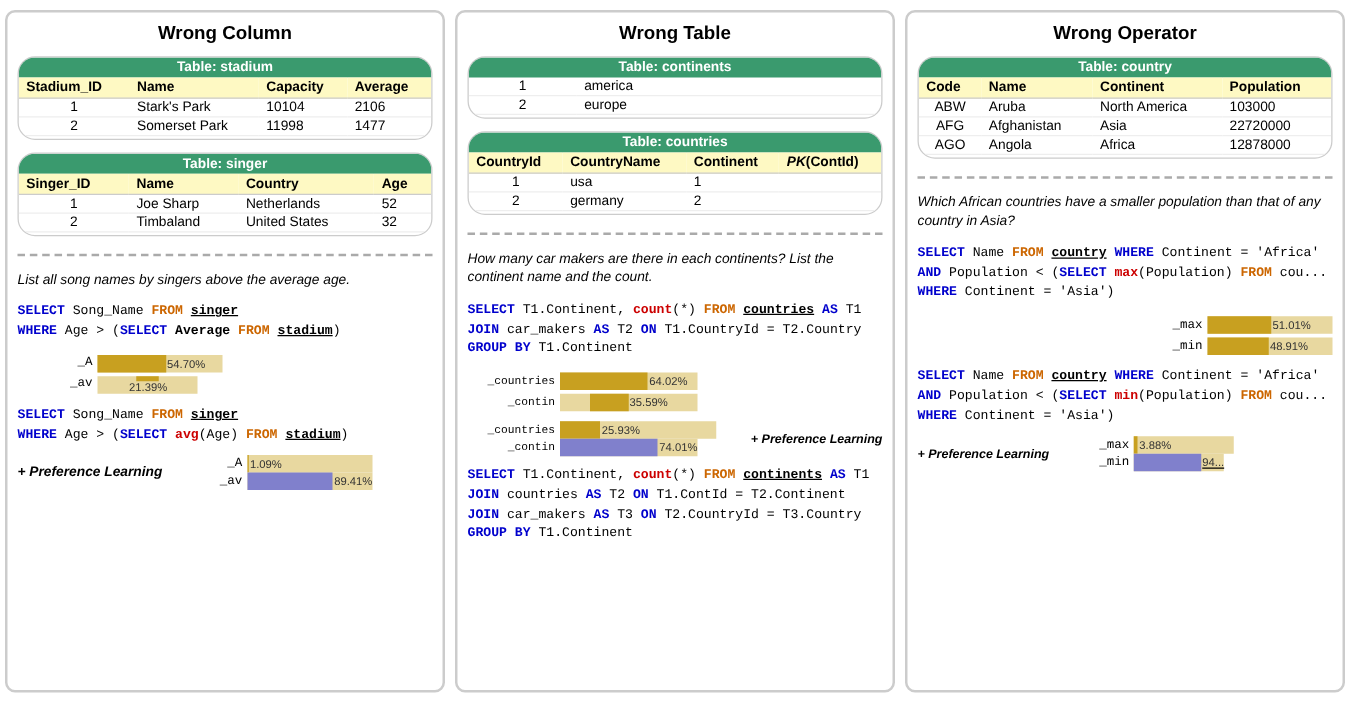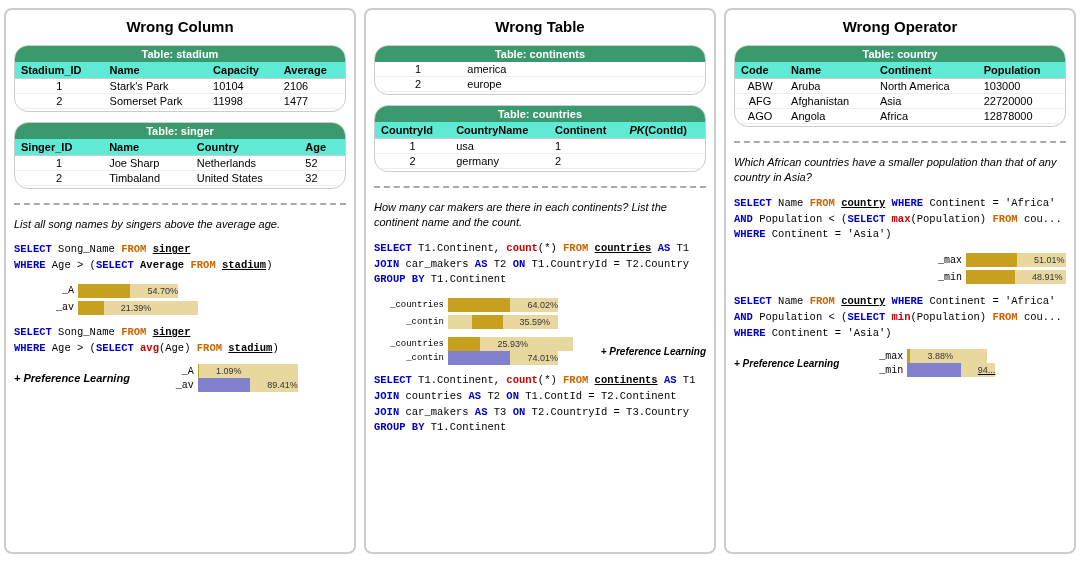--- a/index.html
+++ b/index.html
@@ -36,21 +36,21 @@
       margin-bottom: 2px;
     }
     .db-table thead tr th {
       background: #3a9a6e;
       color: #fff;
       padding: 2px 6px;
       text-align: center;
       font-size: 11px;
     }
     .db-table thead tr.col-header th {
-      background: #5eead4;
+      background: #fef9c3;
       color: #000;
       font-weight: bold;
       border-bottom: 1px solid #ccc;
       text-align: left;
     }
     .db-table tbody tr td {
       padding: 1px 6px;
       text-align: left;
       border-bottom: 1px solid #eee;
       font-size: 11px;
@@ -125,21 +125,21 @@
     }
     .bar-fill {
       height: 100%;
       background: #c8a020;
     }
     .bar-fill.purple {
       background: #8080cc;
     }
     .bar-pct {
       font-size: 9px;
-      margin-left: 17px;
+      margin-left: 1px;
       color: #333;
       white-space: nowrap;
     }
     
     .pref-learn {
       font-style: italic;
       font-weight: bold;
       font-size: 11px;
       color: #000;
     }
@@ -234,21 +234,21 @@
   <div class="bar-section">
     <div class="bar-row">
       <span class="bar-label">_A</span>
       <div class="bar-outer" style="width:100px;">
         <div class="bar-fill" style="width:54.7%;"></div>
         <span class="bar-pct">54.70%</span>
       </div>
     </div>
     <div class="bar-row">
       <span class="bar-label">_av</span>
-      <div class="bar-outer" style="width:120px;">
+      <div class="bar-outer" style="width:80px;flex-direction:column;">
         <div class="bar-fill" style="width:21.39%;"></div>
         <span class="bar-pct">21.39%</span>
       </div>
     </div>
   </div>
 
   <div class="sql-block">
     <span class="sql-select">SELECT</span> Song_Name <span class="sql-from">FROM</span> <span class="sql-table">singer</span><br>
     <span class="sql-where">WHERE</span> Age &gt; (<span class="sql-select">SELECT</span> <span class="sql-avg">avg</span>(Age) <span class="sql-from">FROM</span> <span class="sql-table">stadium</span>)
   </div>
@@ -457,20 +457,20 @@
     <div class="pref-bar-group">
       <div class="bar-row">
         <span class="bar-label">_max</span>
         <div class="bar-outer" style="width:80px;">
           <div class="bar-fill" style="width:3.88%;"></div>
           <span class="bar-pct">3.88%</span>
         </div>
       </div>
       <div class="bar-row">
         <span class="bar-label">_min</span>
-        <div class="bar-outer" style="width:88px;text-decoration:underline;">
+        <div class="bar-outer" style="width:72px;text-decoration:underline;">
           <div class="bar-fill purple" style="width:94%;"></div>
           <span class="bar-pct">94...</span>
         </div>
       </div>
     </div>
   </div>
 </div>
 
 </body></html>

